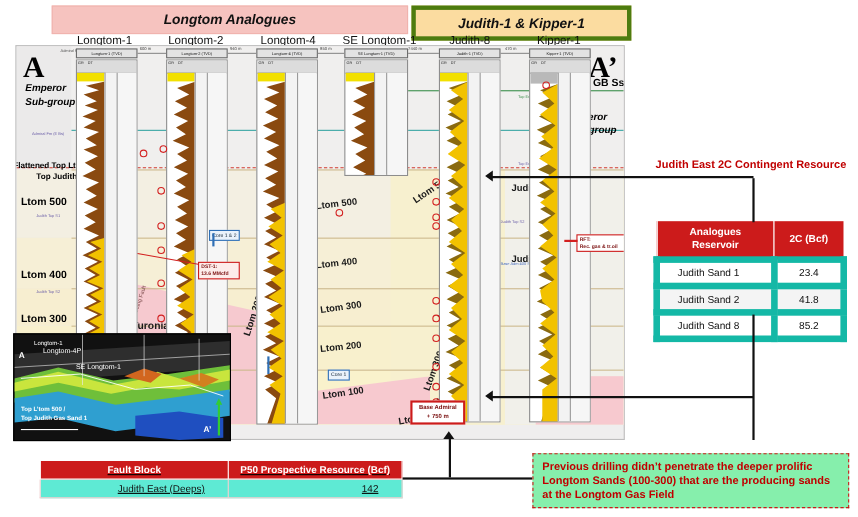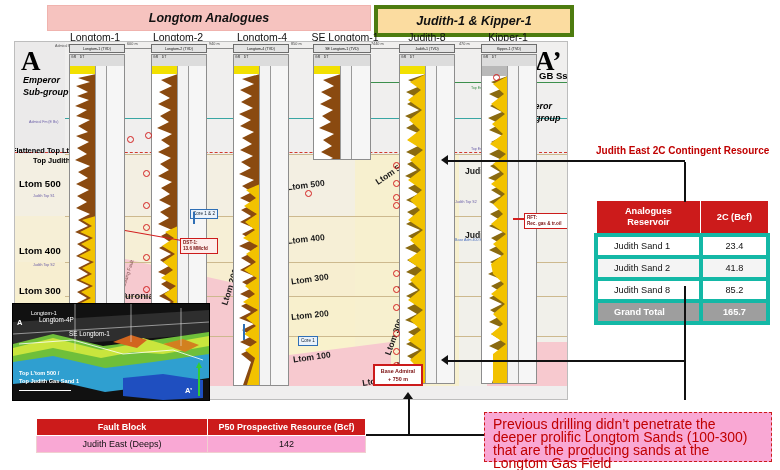--- a/index.html
+++ b/index.html
@@ -53,34 +53,34 @@
   .unitlbl{position:absolute;font-size:8.6px;font-weight:bold;color:#1a1a1a;white-space:nowrap;}
   .tinytop{position:absolute;font-size:3.6px;color:#333;white-space:nowrap;}
 
   
   .datum{position:absolute;border-top:1px dashed #d03b2f;width:100%;left:0;}
 
   
   #res-title{left:596px;top:145px;font-size:10px;font-weight:bold;color:#c00000;white-space:nowrap;}
   #res-table{left:594px;top:200px;width:176px;border-collapse:collapse;font-size:9.2px;}
   #res-table th{background:#cc1b1b;color:#fff;font-weight:bold;padding:5px 4px;border:1px solid #fff;line-height:11px;}
-  #res-table td{background:#fff;padding:4px 16px;border:4px solid #14b8a6;color:#111;}
+  #res-table td{background:#fff;padding:4px 16px;border:6px solid #14b8a6;color:#111;}
   #res-table tr.alt td{background:#f4f4f4;}
   #res-table tr.total td{background:#9e9e9e;color:#fff;font-weight:bold;}
   #res-table td.num, #res-table th.num{text-align:center;}
 
   
-  #pros-table{left:36px;top:418px;width:330px;border-collapse:collapse;font-size:9px;}
+  #pros-table{left:36px;top:418px;width:330px;border-collapse:collapse;font-size:9px;text-decoration:underline;}
   #pros-table th{background:#cc1b1b;color:#fff;font-weight:bold;padding:3px 4px;border:1px solid #fff;}
-  #pros-table td{background:#f9a8d4;padding:3px 8px;border:1px solid #f0cfcf;color:#111;text-align:center;}
+  #pros-table td{background:#5eead4;padding:3px 21px;border:1px solid #f0cfcf;color:#111;text-align:right;}
 
   
   #note{left:484px;top:412px;width:288px;height:50px;border:1.6px dashed #cc1b1b;
-        box-sizing:border-box;padding:5px 8px;font-size:14px;line-height:13px;
-        font-weight:normal;color:#c00000;background:#f9a8d4;}
+        box-sizing:border-box;padding:5px 8px;font-size:10px;line-height:13px;
+        font-weight:bold;color:#c00000;background:#86efac;}
 
   
   .conn{position:absolute;background:#111;}
 
   
   #inset{left:12px;top:303px;width:196px;height:96px;background:#0d0d0d;border:1px solid #000;overflow:hidden;}
   .inset-txt{position:absolute;color:#fff;font-size:5.4px;white-space:nowrap;}
   .inset-big{position:absolute;color:#fff;font-size:7.5px;font-weight:bold;}
 </style>
 </head>
@@ -373,24 +373,20 @@
       <td class="num">23.4</td>
     </tr>
     <tr class="alt">
       <td>Judith Sand 2</td>
       <td class="num">41.8</td>
     </tr>
     <tr>
       <td>Judith Sand 8</td>
       <td class="num">85.2</td>
     </tr>
-    <tr class="total">
-      <td>Grand Total</td>
-      <td class="num">165.7</td>
-    </tr>
   </tbody>
 </table>
 
 <div class="conn" style="left:684px;top:162px;width:2px;height:40px;"></div>
 <div class="conn" style="left:447px;top:160px;width:238px;height:2px;"></div>
 <div class="abs" style="left:441px;top:155px;width:0;height:0;border-top:5px solid transparent;border-bottom:5px solid transparent;border-right:7px solid #111;"></div>
 
 <div class="conn" style="left:684px;top:286px;width:2px;height:114px;"></div>
 <div class="conn" style="left:447px;top:360px;width:238px;height:2px;"></div>
 <div class="abs" style="left:441px;top:355px;width:0;height:0;border-top:5px solid transparent;border-bottom:5px solid transparent;border-right:7px solid #111;"></div>

